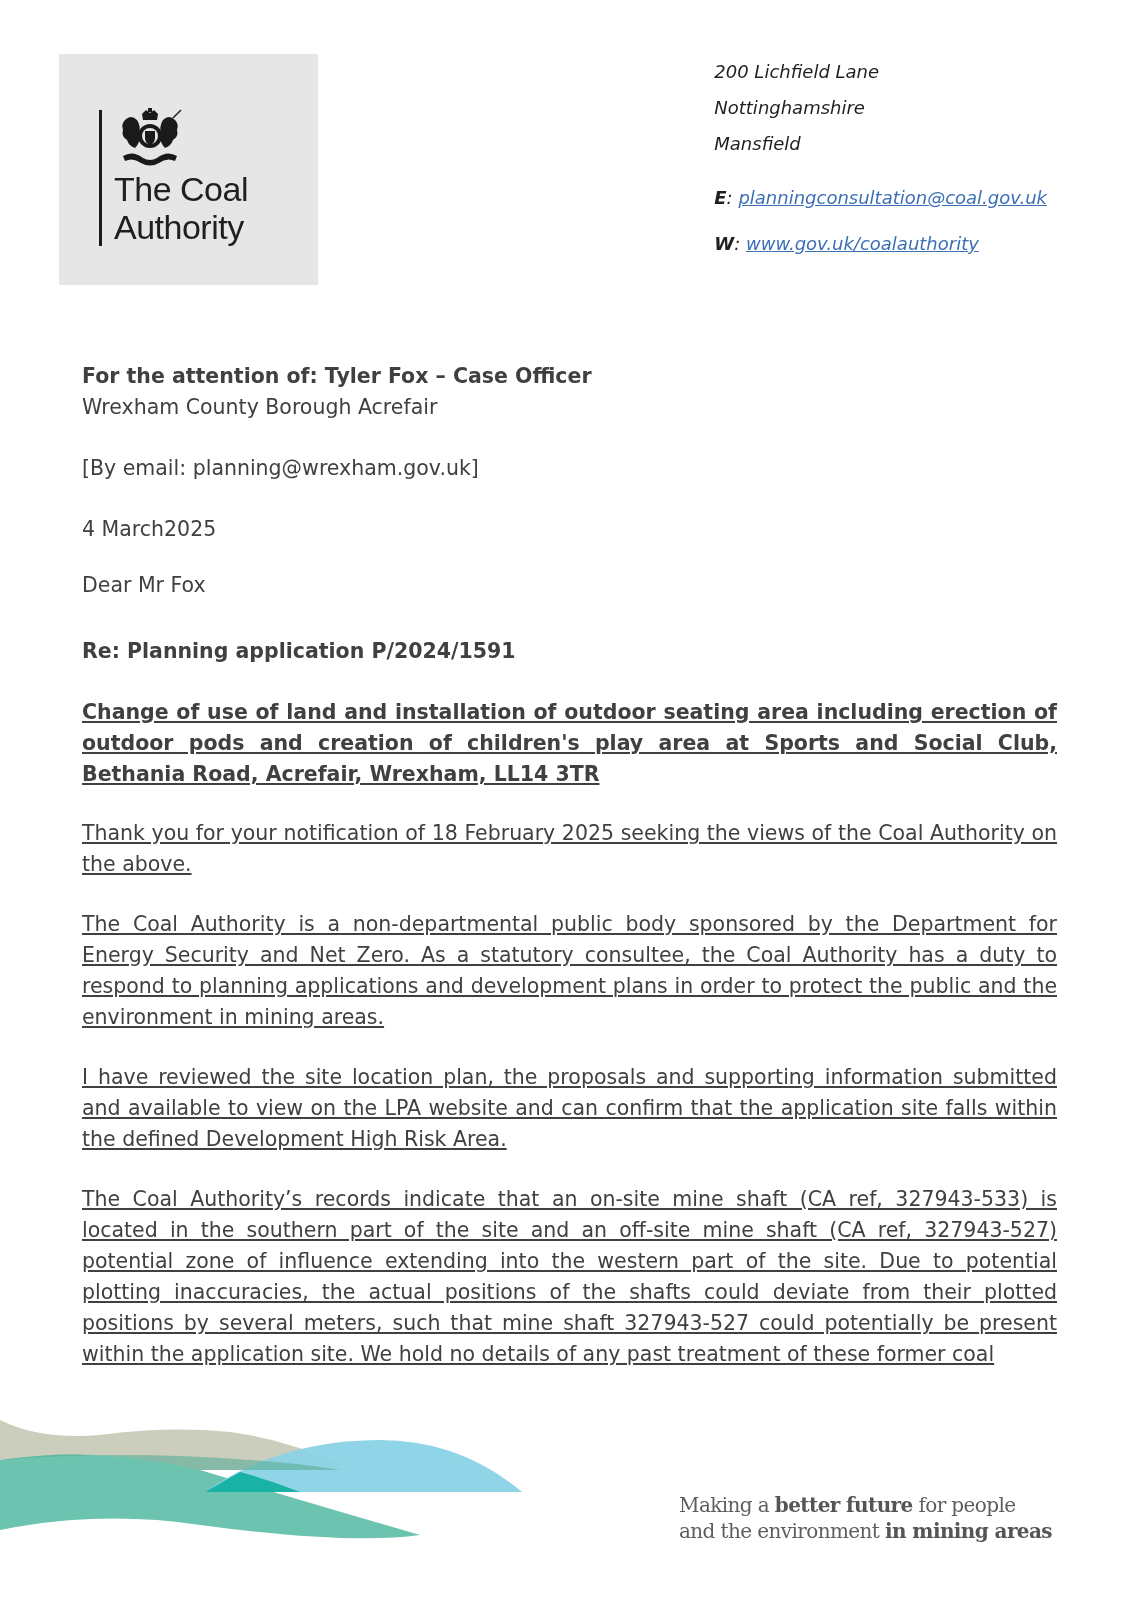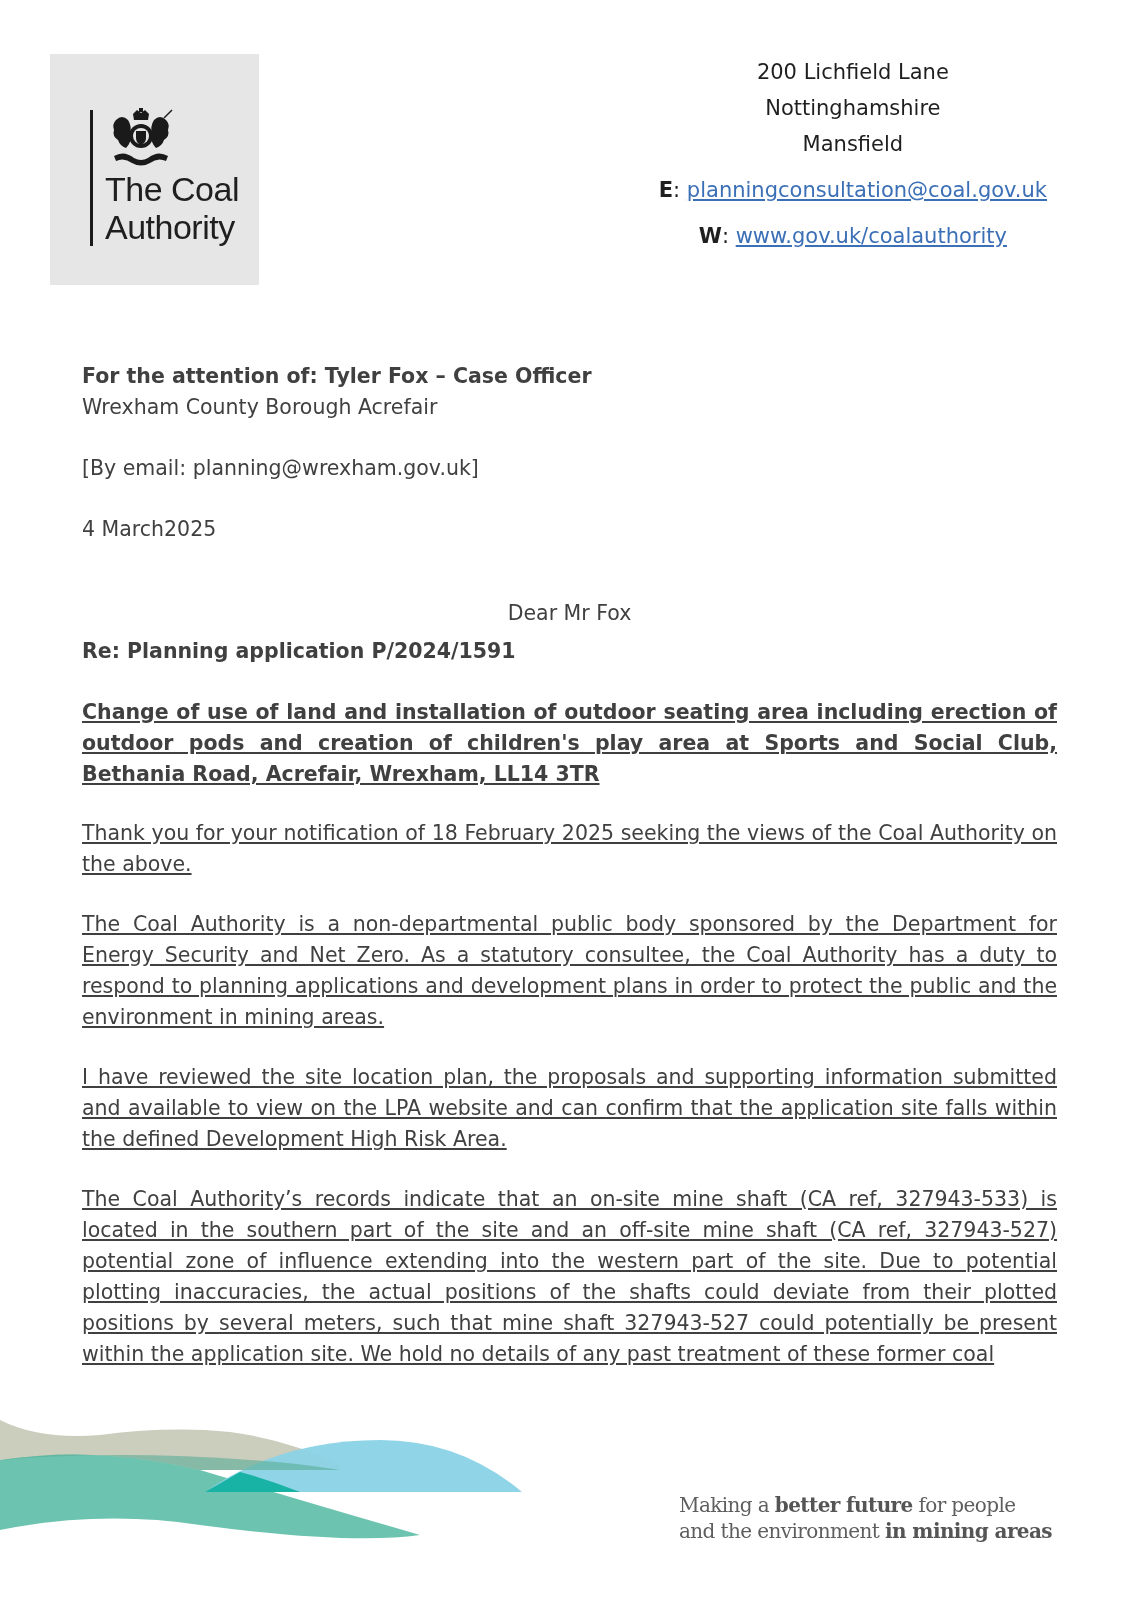--- a/index.html
+++ b/index.html
@@ -1,39 +1,39 @@
 <!DOCTYPE html>
 <html><head>
   <meta charset="utf-8">
   <style>
     html, body { margin: 0; padding: 0; background: #ffffff; }
     body {
       width: 1132px; height: 1600px; position: relative; overflow: hidden;
       font-family: "DejaVu Sans", sans-serif; color: #1a1a1a;
     }
     .logo-box {
-      position: absolute; left: 50px; top: 54px; width: 209px; height: 231px;
+      position: absolute; left: 59px; top: 54px; width: 259px; height: 231px;
       background: #e6e6e6;
     }
     .logo-bar {
       position: absolute; left: 40px; top: 56px; width: 3px; height: 136px; background: #1a1a1a;
     }
     .crest { position: absolute; left: 56px; top: 54px; width: 70px; height: 60px; }
     .logo-text {
       position: absolute; left: 55px; top: 116px;
       font-family: "Liberation Sans", sans-serif; font-size: 34px; line-height: 38px;
       color: #1f1f1f; letter-spacing: -0.5px;
     }
     .address {
-      position: absolute; right: 85px; top: 54px; text-align: center;
-      font-size: 21px; line-height: 36px; color: #1f1f1f;
+      position: absolute; right: 85px; top: 54px; text-align: left;
+      font-size: 18px; line-height: 36px; color: #1f1f1f; font-style: italic;
     }
     .address .line { display: block; white-space: nowrap; }
     .address .contact { margin-top: 0; }
-    .address .contact.e { margin-top: 10px; }
+    .address .contact.e { margin-top: 18px; }
     .address .contact.w { margin-top: 10px; }
     .address b { font-weight: bold; }
     .address a { color: #3b6fb6; text-decoration: underline; }
     .bold { font-weight: bold; }
     .justify { text-align: justify; text-decoration: underline; }
     .block { position: absolute; left: 82px; width: 975px; font-size: 20.5px; line-height: 31px; color:#404040; }
     .footer-waves { position: absolute; left: 0; top: 1420px; width: 660px; height: 140px; }
     .tagline {
       position: absolute; right: 80px; top: 1492px; text-align: left;
       font-family: "DejaVu Serif", serif; font-size: 20px; line-height: 26px; color: #5e5e5e;
@@ -76,21 +76,21 @@
   <span class="line contact w"><b>W</b><span>: </span><a href="#">www.gov.uk/coalauthority</a></span>
 </div>
 
 <div class="block" style="top:361px;">
   <p class="bold" style="margin:0;">For the attention of: Tyler Fox – Case Officer</p>
   <p style="margin:0;">Wrexham County Borough Acrefair</p>
 </div>
 
 <div class="block" style="top:453px;">[By email: planning@wrexham.gov.uk]</div>
 <div class="block" style="top:514px;">4 March2025</div>
-<div class="block" style="top:598px;text-align:center;">Dear Mr Fox</div>
+<div class="block" style="top:570px;">Dear Mr Fox</div>
 <div class="block bold" style="top:636px;">Re: Planning application P/2024/1591</div>
 <div class="block bold justify" style="top:697px;">Change of use of land and installation of outdoor seating area including erection of outdoor pods and creation of children's play area at Sports and Social Club, Bethania Road, Acrefair, Wrexham, LL14 3TR</div>
 
 <div class="block justify" style="top:818px;">Thank you for your notification of 18 February 2025 seeking the views of the Coal Authority on the above.</div>
 <div class="block justify" style="top:909px;">The Coal Authority is a non-departmental public body sponsored by the Department for Energy Security and Net Zero. As a statutory consultee, the Coal Authority has a duty to respond to planning applications and development plans in order to protect the public and the environment in mining areas.</div>
 <div class="block justify" style="top:1062px;">I have reviewed the site location plan, the proposals and supporting information submitted and available to view on the LPA website and can confirm that the application site falls within the defined Development High Risk Area.</div>
 <div class="block justify" style="top:1184px;">The Coal Authority’s records indicate that an on-site mine shaft (CA ref, 327943-533) is located in the southern part of the site and an off-site mine shaft (CA ref, 327943-527) potential zone of influence extending into the western part of the site.  Due to potential plotting inaccuracies, the actual positions of the shafts could deviate from their plotted positions by several meters, such that mine shaft 327943-527 could potentially be present within the application site. We hold no details of any past treatment of these former coal</div>
 
 <svg class="footer-waves" viewBox="0 0 660 140">
   <path d="M0 0 Q40 20 100 15 Q170 6 230 12 Q290 20 340 45 L340 50 L0 50 Z" fill="#cbcdbd"></path>

